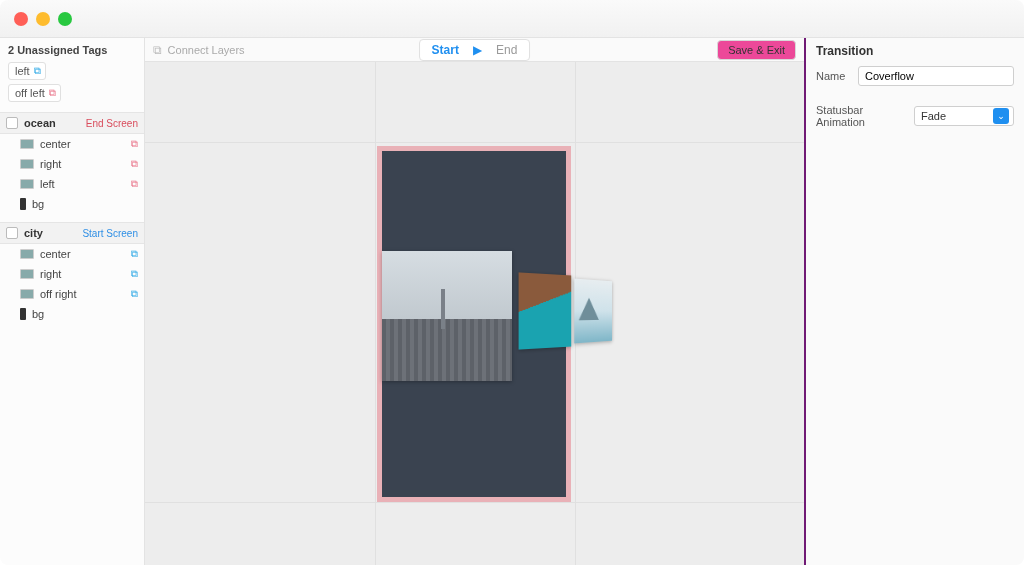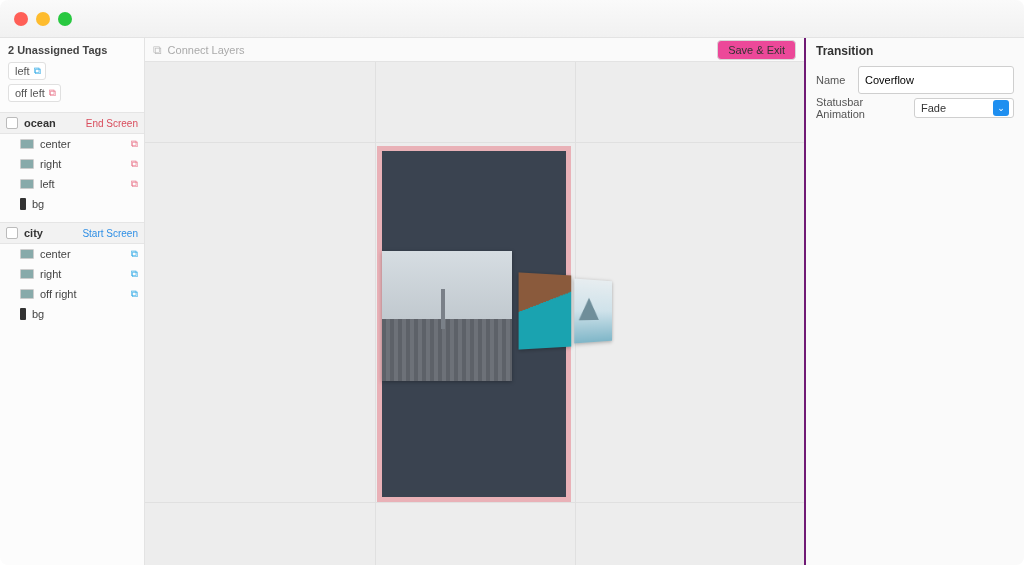--- a/index.html
+++ b/index.html
@@ -186,25 +186,25 @@
     border-left:2px solid #701a75;
     background:#fafafa;
     padding: 4px 10px;
     font-size:11px;
   }
   .right-panel h3 {
     font-size:12px; font-weight:600; color:#333;
     padding:2px 0 8px;
   }
   .form-row {
-    display:flex; align-items:center; margin-bottom:2px; gap:8px;
+    display:flex; align-items:center; margin-bottom:18px; gap:8px;
   }
   .form-row label { width:90px; color:#555; font-size:11px; text-align:left; }
   .form-row input[type=text] {
-    flex:1; height:28px; border:1px solid #cfcfcf; border-radius:3px;
+    flex:1; height:20px; border:1px solid #cfcfcf; border-radius:3px;
     padding:0 6px; font-size:11px; background:#fff;
   }
   .select {
     flex:1; height:20px; border:1px solid #cfcfcf; border-radius:3px;
     background:#fff; display:flex; align-items:center; padding:0 4px 0 6px;
     font-size:11px; position:relative;
   }
   .select .chev {
     margin-left:auto; width:16px; height:16px; background:#1f8ff0;
     border-radius:3px; color:#fff; display:flex; align-items:center; justify-content:center;
@@ -288,20 +288,25 @@
       <span class="layer-thumb bg"></span>
       <span class="lname">bg</span>
     </div>
   </div>
 
   <div class="main">
     <div class="toolbar" style="position:relative;">
       <div class="toolbar-left">
         <span class="sub-icon">⧉</span>
         <span>Connect Layers</span>
+      </div>
+      <div class="toolbar-center">
+        <span class="start">Start</span>
+        <span class="play">▶</span>
+        <span class="end">End</span>
       </div>
       <div class="toolbar-right">
         <span class="btn">Save &amp; Exit</span>
       </div>
     </div>
     <div class="canvas-viewport">
       <div class="grid-line grid-v1"></div>
       <div class="grid-line grid-v2"></div>
       <div class="grid-line grid-h1"></div>
       <div class="grid-line grid-h2"></div>

